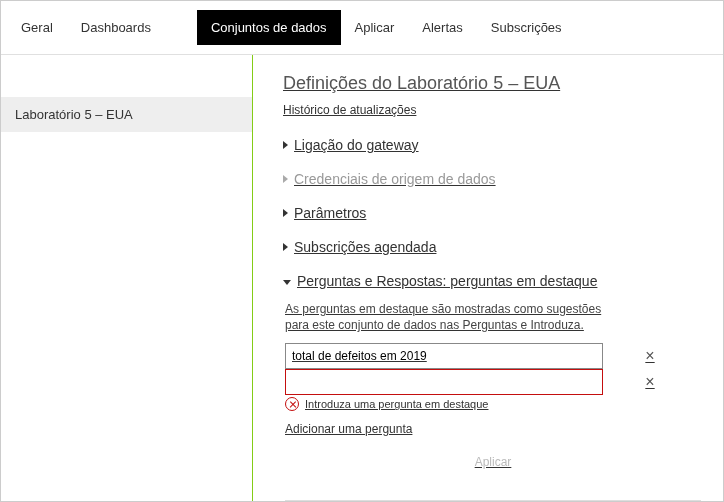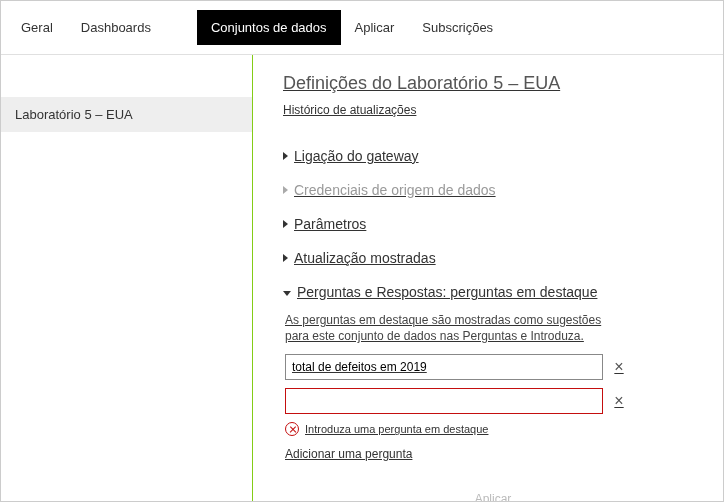--- a/index.html
+++ b/index.html
@@ -53,21 +53,21 @@
     font-size: 18px;
     font-weight: 400;
     color: #555;
     margin-bottom: 8px;
   }
   .history-link {
     font-size: 12px;
     text-decoration: underline;
     color: #333;
     display: inline-block;
-    margin-bottom: 25px;
+    margin-bottom: 14px;
     cursor: pointer;
   }
   .section {
     padding: 6px 0 12px 0;
   }
   .section-header {
     display: flex;
     align-items: center;
     font-size: 14px;
     cursor: pointer;
@@ -94,21 +94,21 @@
   .desc {
     font-size: 12px;
     color: #444;
     line-height: 1.35;
     margin: 6px 0 10px 0;
     max-width: 330px;
   }
   .input-row {
     display: flex;
     align-items: center;
-    margin-bottom: 8px;
+    gap: 31px;
   }
   .input-row input {
     flex: 1;
     max-width: 318px;
     height: 26px;
     padding: 0 6px;
     font-size: 12px;
     border: 1px solid #888;
     font-family: inherit;
   }
@@ -146,21 +146,21 @@
     top: 6px; left: 3px;
   }
   .err-icon::before { transform: rotate(45deg); }
   .err-icon::after { transform: rotate(-45deg); }
   .add-link {
     font-size: 12px;
     text-decoration: underline;
     color: #333;
     cursor: pointer;
     display: inline-block;
-    margin-bottom: 24px;
+    margin-bottom: 12px;
   }
   .btn-row { display: flex; gap: 24px; flex-direction: column; }
   .btn {
     padding: 6px 14px;
     font-size: 12px;
     border: 1px solid transparent;
     cursor: pointer;
   }
   .btn.secondary {
     background: #dedede;
@@ -173,20 +173,21 @@
   }
 </style>
 </head>
 <body>
 
 <div class="tabs">
   <div class="tab">Geral</div>
   <div class="tab">Dashboards</div>
   <div class="tab active">Conjuntos de dados</div>
   <div class="tab">Aplicar</div>
+  <div class="tab">Alertas</div>
   <div class="tab">Subscrições</div>
 </div>
 
 <div class="content">
   <div class="sidebar">
     <div class="sidebar-item">Laboratório 5 – EUA</div>
   </div>
 
   <div class="main">
     <div class="page-title">Definições do Laboratório 5 – EUA</div>
@@ -209,21 +210,21 @@
     <div class="section">
       <div class="section-header">
         <span class="caret"></span>
         <span>Parâmetros</span>
       </div>
     </div>
 
     <div class="section">
       <div class="section-header">
         <span class="caret"></span>
-        <span>Atualização mostradas</span>
+        <span>Subscrições agendada</span>
       </div>
     </div>
 
     <div class="section">
       <div class="section-header">
         <span class="caret down"></span>
         <span>Perguntas e Respostas: perguntas em destaque</span>
       </div>
       <div class="section-body">
         <div class="desc">As perguntas em destaque são mostradas como sugestões para este conjunto de dados nas Perguntas e Introduza.</div>

